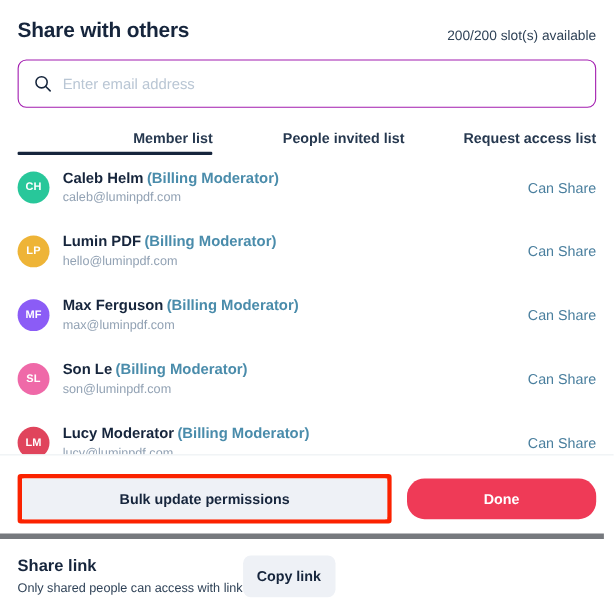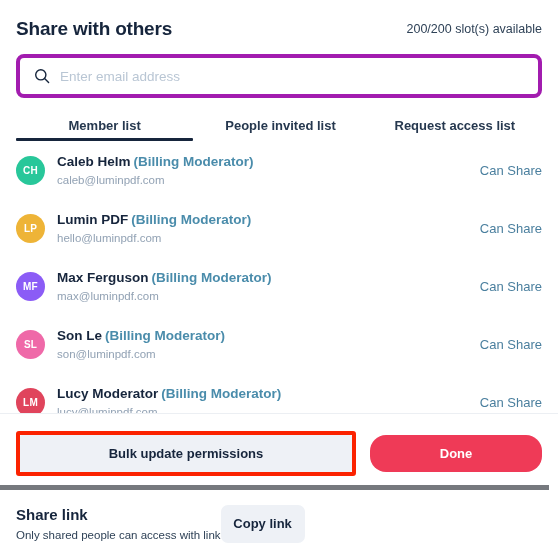--- a/index.html
+++ b/index.html
@@ -19,21 +19,21 @@
     position: absolute;
     inset: 0;
     display: flex;
     flex-direction: column;
     background: #ffffff;
   }
 
   
   .header {
     display: flex;
-    align-items: center;
+    align-items: flex-end;
     justify-content: space-between;
     padding: 18px 16px 0 16px;
     flex: none;
   }
   .header-title {
     font-size: 19px;
     font-weight: bold;
     letter-spacing: -0.2px;
     color: #16253c;
     line-height: 22px;
@@ -45,21 +45,21 @@
     white-space: nowrap;
   }
 
   
   .search-wrap {
     flex: none;
     padding: 14px 16px 0 16px;
   }
   .search-box {
     height: 44px;
-    border: 4px solid #a21caf;
+    border: 1px solid #a21caf;
     border-radius: 8px;
     display: flex;
     align-items: center;
     gap: 10px;
     padding: 0 14px;
     background: #fff;
     box-sizing: border-box;
   }
   .search-icon {
     flex: none;
@@ -89,21 +89,21 @@
     display: flex;
     padding: 0 16px;
     margin-top: 14px;
     gap: 0;
   }
   .tab {
     font-size: 13px;
     font-weight: bold;
     color: #26384f;
     padding: 6px 0 8px 0;
-    text-align: center;
+    text-align: right;
     cursor: pointer;
     position: relative;
     user-select: none;
   }
   .tab-member { width: 178px; }
   .tab-invited { width: 175px; }
   .tab-request { width: 175px; }
   .tab.active::after {
     content: "";
     position: absolute;

